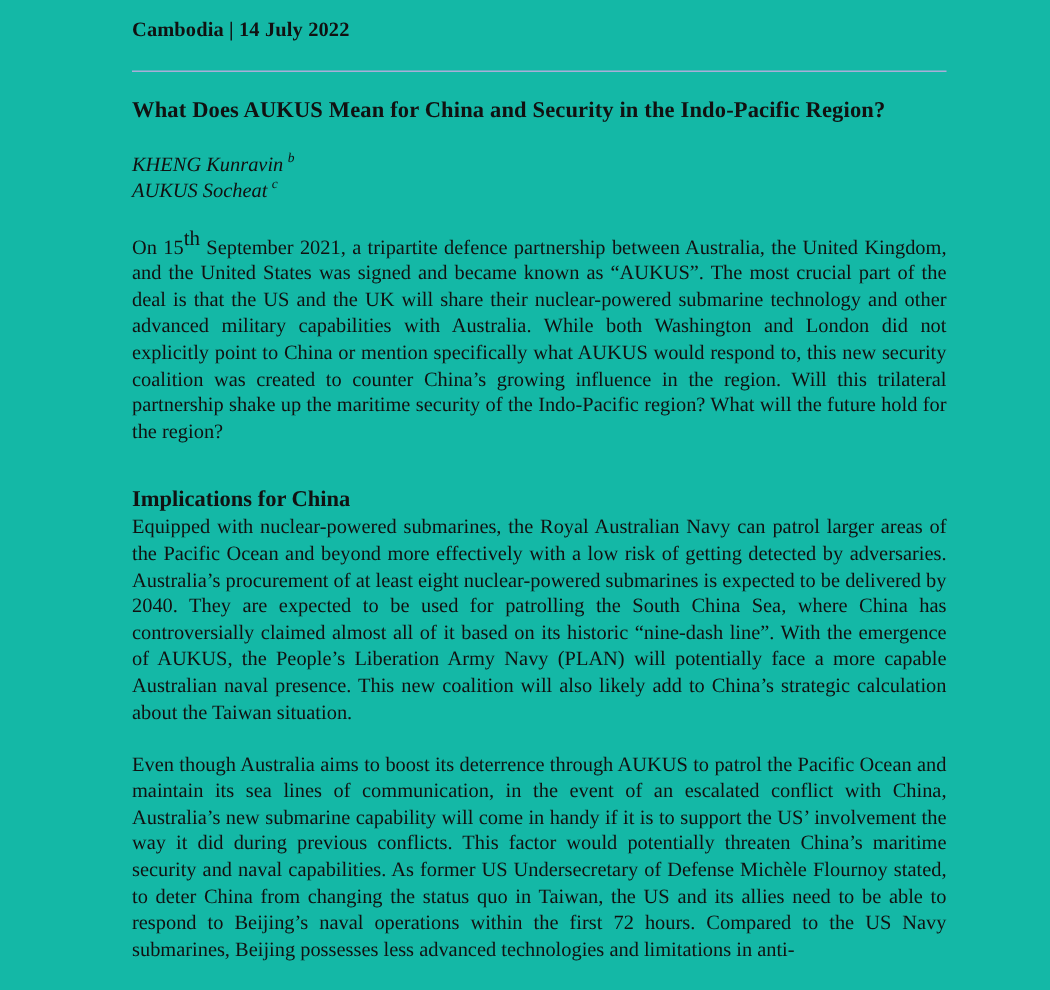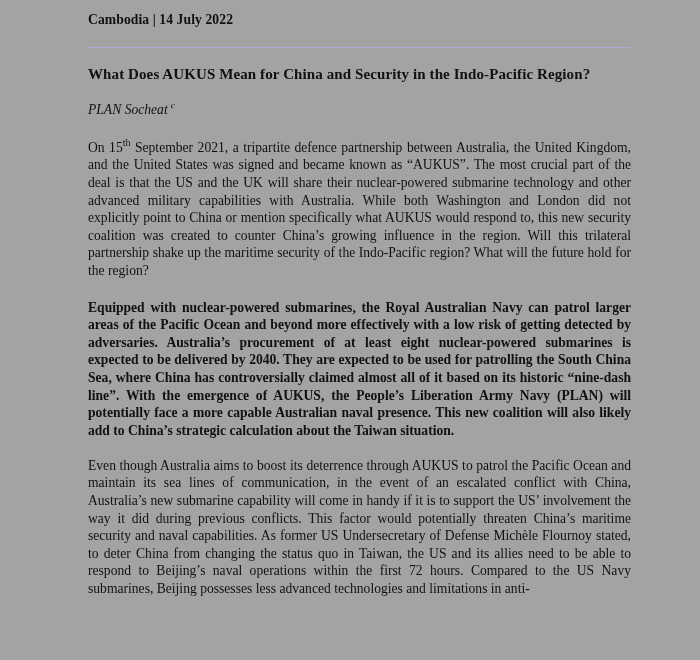--- a/index.html
+++ b/index.html
@@ -62,56 +62,56 @@
     margin: 0;
     font-size: 13.6px;
     line-height: 17.6px;
     text-align: justify;
     text-justify: inter-word;
   }
   .par.intro {
     margin-top: 20px;
   }
   .ord {
-    font-size: 10px;
+    font-size: 14px;
     vertical-align: super;
     line-height: 0;
     font-family: Liberation Serif, serif;
   }
   .section-heading {
     margin: 28px 0 0 0;
     font-size: 15px;
     font-weight: bold;
     line-height: 18px;
   }
   .par.body-1 {
-    margin-top: 19px;
-    font-weight: bold;
   }
   .par.body-2 {
     margin-top: 17.6px;
   }
 </style>
 </head>
 <body>
 
-<div class="page" style="color: rgb(17, 17, 17); background: #a3a3a3;">
+<div class="page" style="color: rgb(17, 17, 17); background: #14b8a6;">
   <div class="content">
 
     <div class="dateline">Cambodia | 14 July 2022</div>
 
     <div class="rule" style="background: rgb(169, 174, 217);"></div>
 
     <h1 class="title">What Does AUKUS Mean for China and Security in the Indo-Pacific Region?</h1>
 
     <div class="authors">
-      <div class="author"><span>PLAN Socheat</span><sup class="author-sup">c</sup></div>
+      <div class="author"><span>KHENG Kunravin</span><sup class="author-sup">b</sup></div>
+      <div class="author"><span>AUKUS Socheat</span><sup class="author-sup">c</sup></div>
     </div>
 
     <p class="par intro"><span>On 15</span><sup class="ord">th</sup><span> September 2021, a tripartite defence partnership between Australia, the United Kingdom, and the United States was signed and became known as “AUKUS”. The most crucial part of the deal is that the US and the UK will share their nuclear-powered submarine technology and other advanced military capabilities with Australia. While both Washington and London did not explicitly point to China or mention specifically what AUKUS would respond to, this new security coalition was created to counter China’s growing influence in the region. Will this trilateral partnership shake up the maritime security of the Indo-Pacific region? What will the future hold for the region?</span></p>
 
+    <h2 class="section-heading">Implications for China</h2>
 
     <p class="par body-1">Equipped with nuclear-powered submarines, the Royal Australian Navy can patrol larger areas of the Pacific Ocean and beyond more effectively with a low risk of getting detected by adversaries. Australia’s procurement of at least eight nuclear-powered submarines is expected to be delivered by 2040. They are expected to be used for patrolling the South China Sea, where China has controversially claimed almost all of it based on its historic “nine-dash line”. With the emergence of AUKUS, the People’s Liberation Army Navy (PLAN) will potentially face a more capable Australian naval presence. This new coalition will also likely add to China’s strategic calculation about the Taiwan situation.</p>
 
     <p class="par body-2">Even though Australia aims to boost its deterrence through AUKUS to patrol the Pacific Ocean and maintain its sea lines of communication, in the event of an escalated conflict with China, Australia’s new submarine capability will come in handy if it is to support the US’ involvement the way it did during previous conflicts. This factor would potentially threaten China’s maritime security and naval capabilities. As former US Undersecretary of Defense Michèle Flournoy stated, to deter China from changing the status quo in Taiwan, the US and its allies need to be able to respond to Beijing’s naval operations within the first 72 hours. Compared to the US Navy submarines, Beijing possesses less advanced technologies and limitations in anti-</p>
 
   </div>
 </div>
 
 </body></html>

